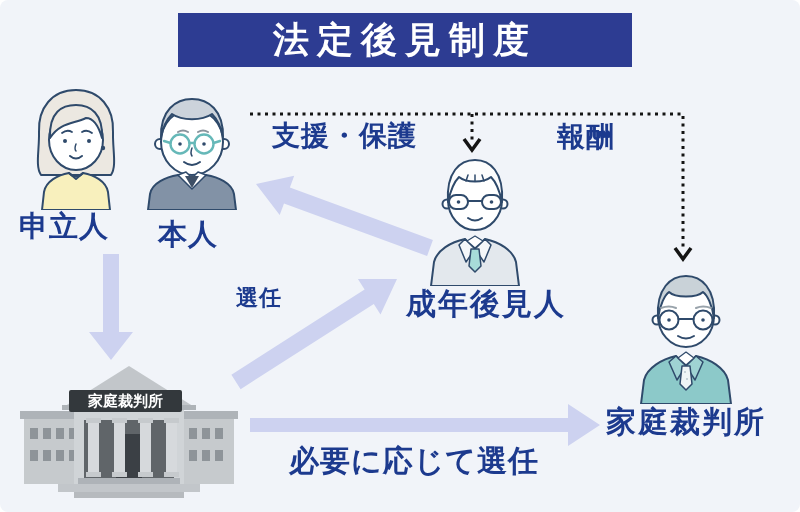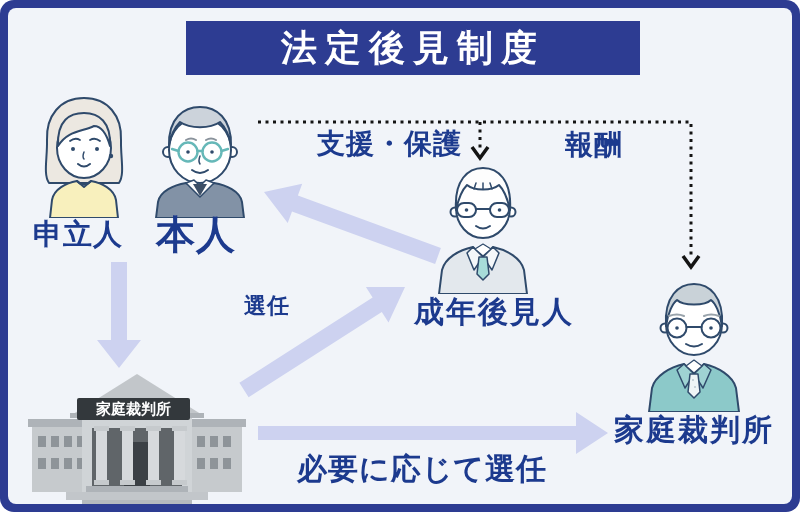--- a/index.html
+++ b/index.html
@@ -1,39 +1,39 @@
 <!DOCTYPE html>
 <html><head>
 <meta charset="utf-8">
 <style>
   html,body{margin:0;padding:0;background:#fff;}
   .frame{
     position:relative;width:800px;height:512px;box-sizing:border-box;
-    background:#2d3c92;border-radius:14px;padding:8px;
+    background:#2d3c92;border-radius:14px;
     font-family:"Liberation Sans","DejaVu Sans",sans-serif;
   }
   .stage{
     position:relative;width:100%;height:100%;box-sizing:border-box;
     background:#f1f4f9;border-radius:8px;overflow:hidden;
   }
   .banner{
     position:absolute;left:178px;top:13px;width:454px;height:54px;
     background:#2d3c92;display:flex;align-items:center;justify-content:center;
     color:#ffffff;font-size:36px;font-weight:bold;letter-spacing:8px;
   }
   .overlay{position:absolute;left:0;top:0;width:800px;height:512px;}
   .fig{position:absolute;}
   .lbl{
     position:absolute;color:#1c3a8e;font-weight:bold;white-space:nowrap;
     letter-spacing:1px;line-height:1.1;
   }
   .lbl.center{transform:translateX(-50%);text-align:center;}
-  .lbl-applicant{left:70px;top:211px;font-size:29px;}
-  .lbl-principal{left:188px;top:206px;font-size:39px;}
-  .lbl-support{left:272px;top:121px;font-size:28px;margin-left:37px;}
+  .lbl-applicant{left:64px;top:211px;font-size:29px;}
+  .lbl-principal{left:188px;top:219px;font-size:29px;}
+  .lbl-support{left:272px;top:121px;font-size:28px;}
   .lbl-remuneration{left:548px;top:122px;font-size:28px;margin-left:9px;}
   .lbl-appointment{left:236px;top:286px;font-size:22px;}
   .lbl-guardian{left:486px;top:287px;font-size:30px;letter-spacing:2px;}
   .lbl-asneeded{left:414px;top:444px;font-size:30px;}
   .lbl-supervisor{left:686px;top:404px;font-size:30px;line-height:35px;letter-spacing:2px;}
 </style>
 </head>
 <body>
 
 <div class="frame">

